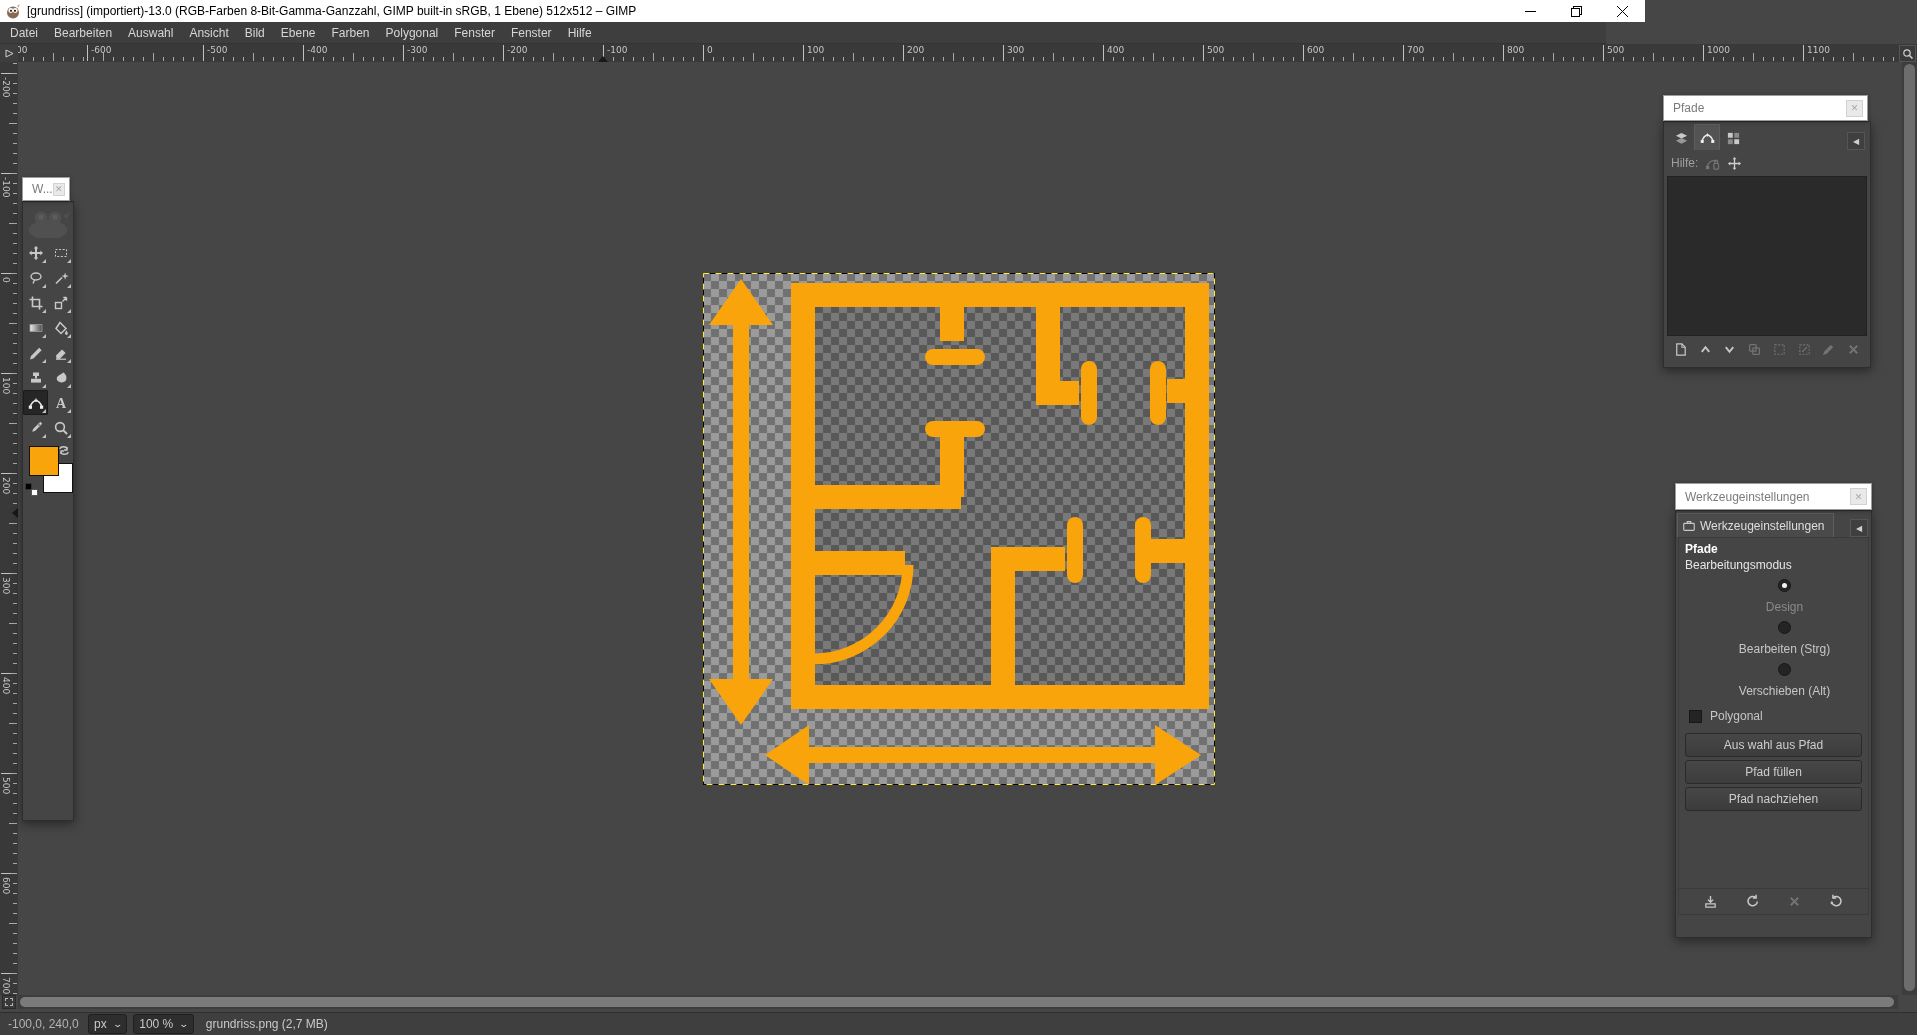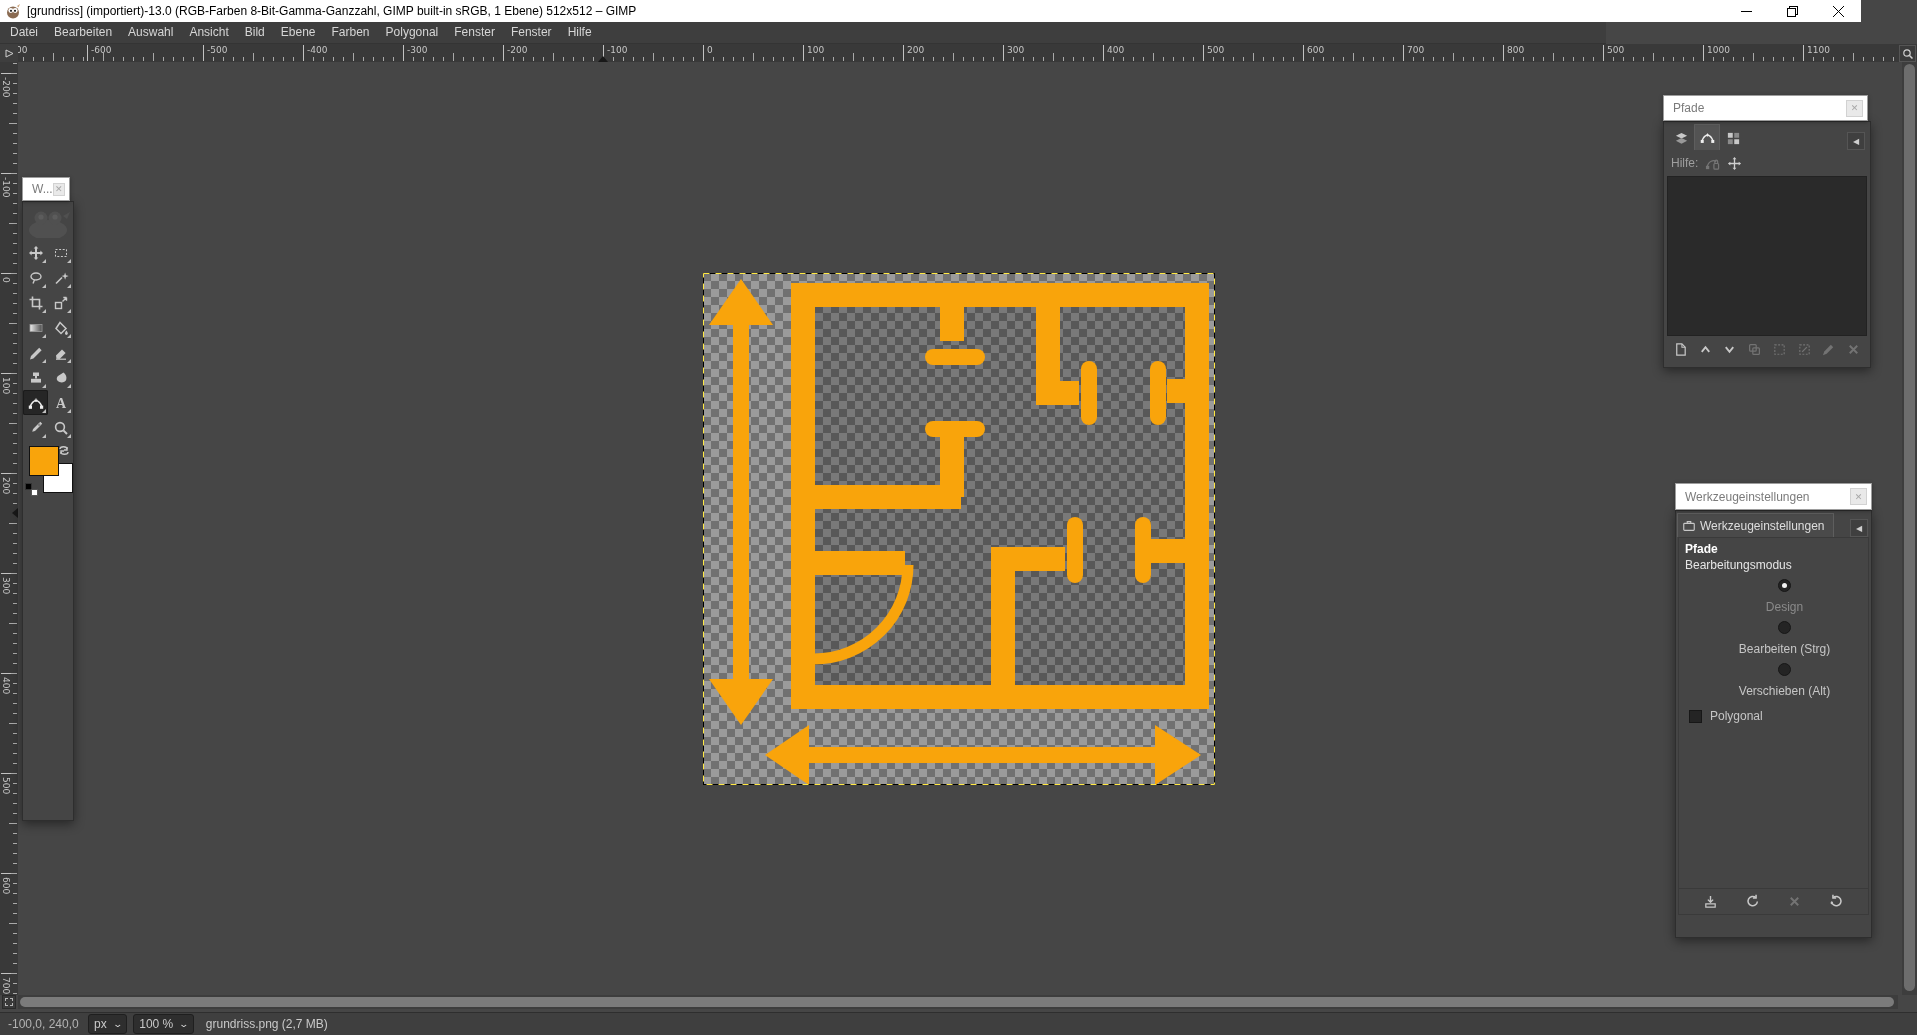--- a/index.html
+++ b/index.html
@@ -2,31 +2,31 @@
 <html><head>
 <meta charset="utf-8">
 <style>
   * { margin:0; padding:0; box-sizing:border-box; }
   html,body { width:1917px; height:1035px; overflow:hidden; background:#464646;
     font-family:"Liberation Sans","DejaVu Sans",sans-serif; }
   .abs { position:absolute; }
   #app { position:relative; width:1917px; height:1035px; }
 
   
-  #titlebar { left:0; top:0; width:1861px; height:22px; background:#ffffff;
+  #titlebar { left:0; top:0; width:1645px; height:22px; background:#ffffff;
     display:flex; align-items:center; color:#000; font-size:12px; }
   #app-icon { width:16px; height:16px; margin:0 6px 0 5px; flex:0 0 auto; }
   #win-title { white-space:nowrap; overflow:hidden; }
   #win-buttons { margin-left:auto; display:flex; height:100%; }
   .win-btn { width:46px; height:100%; display:flex; align-items:center; justify-content:center; }
   .win-btn svg { display:block; }
 
   
   #menubar { left:0; top:22px; width:1606px; height:22px; background:#3e3e3e;
-    display:flex; align-items:flex-end; padding-left:2px; border-bottom:1px solid #343434; }
+    display:flex; align-items:center; padding-left:2px; border-bottom:1px solid #343434; }
   .menu-item { color:#d6d6d6; font-size:12px; padding:0 8px; line-height:22px; }
 
   
   #hruler { left:0; top:44px; width:1917px; height:18px; background:#393939; overflow:hidden; }
   #hruler::before { content:""; position:absolute; left:0; right:0; bottom:1px; height:4px;
     background-image:repeating-linear-gradient(to right,#a9a9a9 0 1px,transparent 1px 10px);
     background-position-x:3px; }
   #hruler::after { content:""; position:absolute; left:0; right:0; bottom:1px; height:8px;
     background-image:repeating-linear-gradient(to right,#a9a9a9 0 1px,transparent 1px 50px);
     background-position-x:3px; }
@@ -553,20 +553,25 @@
           </div>
           <div class="radio-row">
             <span class="radio"></span>
             <span class="radio-label">Verschieben (Alt)</span>
           </div>
         </div>
       <div id="check-row">
         <span id="polygonal-checkbox"></span>
         <span id="check-label">Polygonal</span>
       </div>
+      <div id="to-buttons">
+          <div class="tobtn">Aus wahl aus  Pfad</div>
+          <div class="tobtn">Pfad füllen</div>
+          <div class="tobtn">Pfad nachziehen</div>
+        </div>
       <div id="to-footer">
           <span class="icon-btn">
             <svg width="15" height="15" viewBox="0 0 16 16">
               <path d="M8 2 v6.5 M5.2 6 L8 8.8 10.8 6" fill="none" stroke="#c8c8c8" stroke-width="1.5"></path>
               <path d="M3 10.5 h10 v3.5 H3Z" fill="none" stroke="#c8c8c8" stroke-width="1.3"></path>
             </svg>
           </span>
           <span class="icon-btn">
             <svg width="15" height="15" viewBox="0 0 16 16">
               <path d="M11.5 3.8 A5 5 0 1 0 13.2 8" fill="none" stroke="#c8c8c8" stroke-width="1.6"></path>

